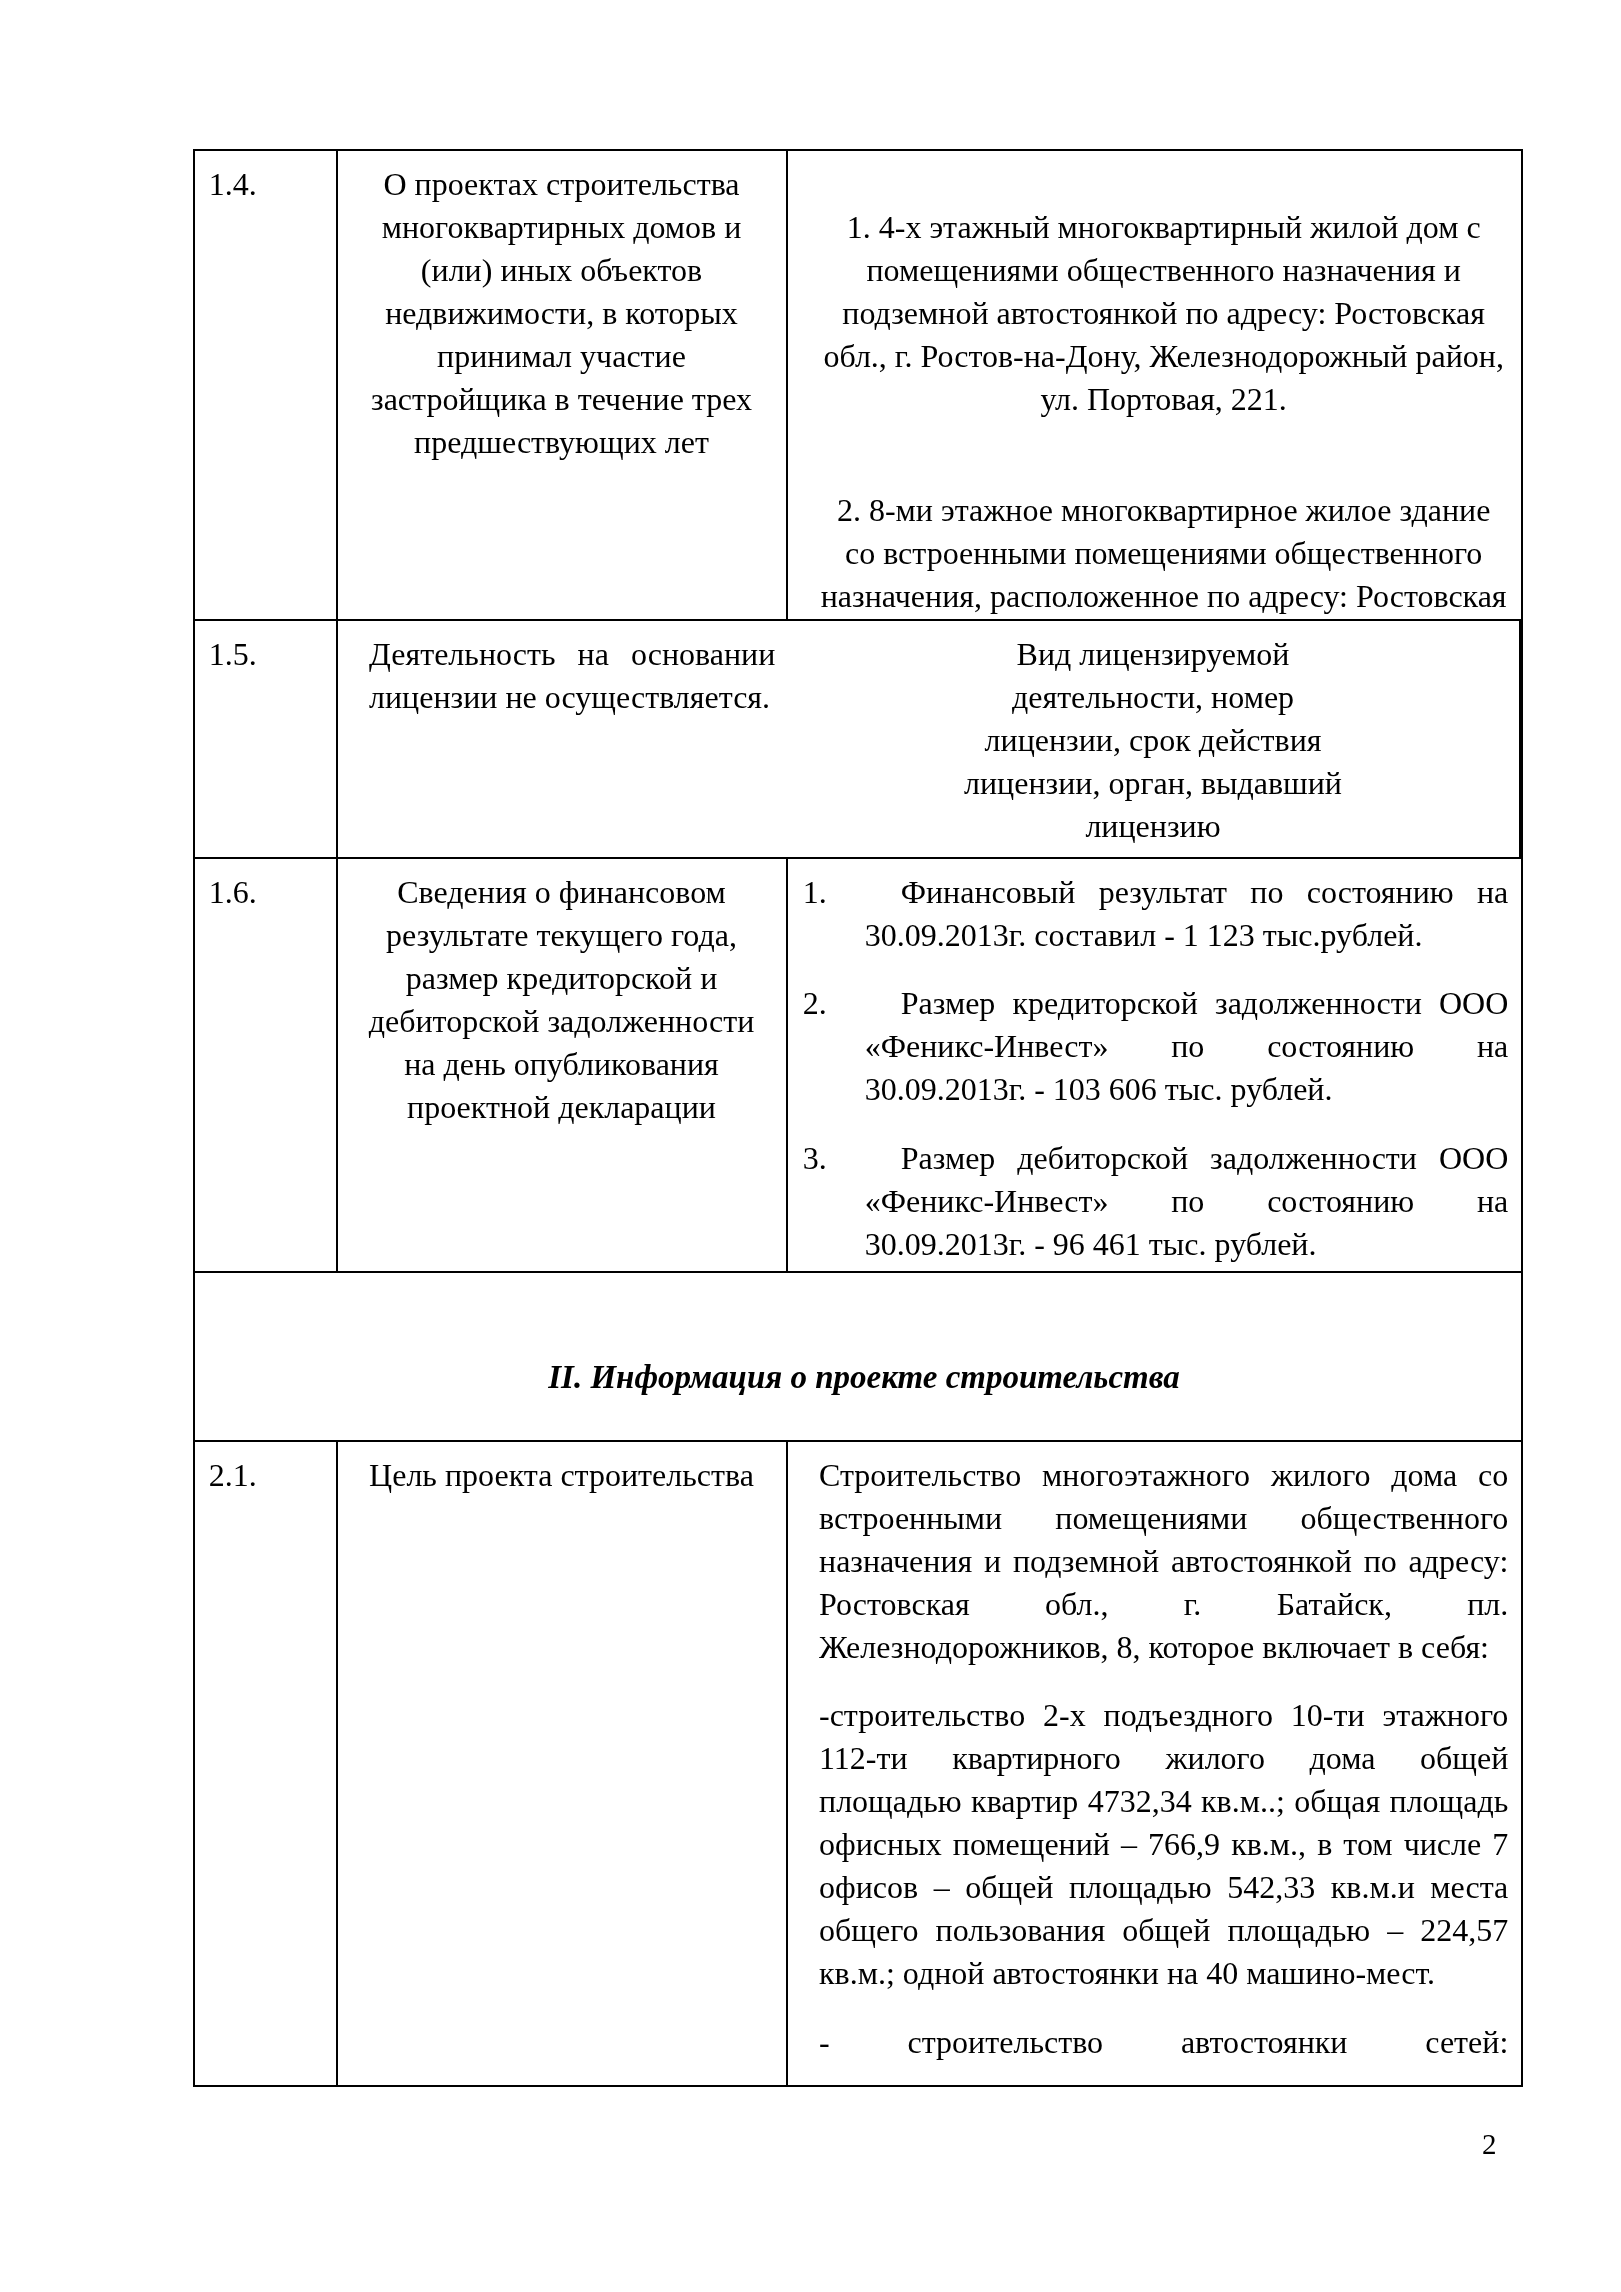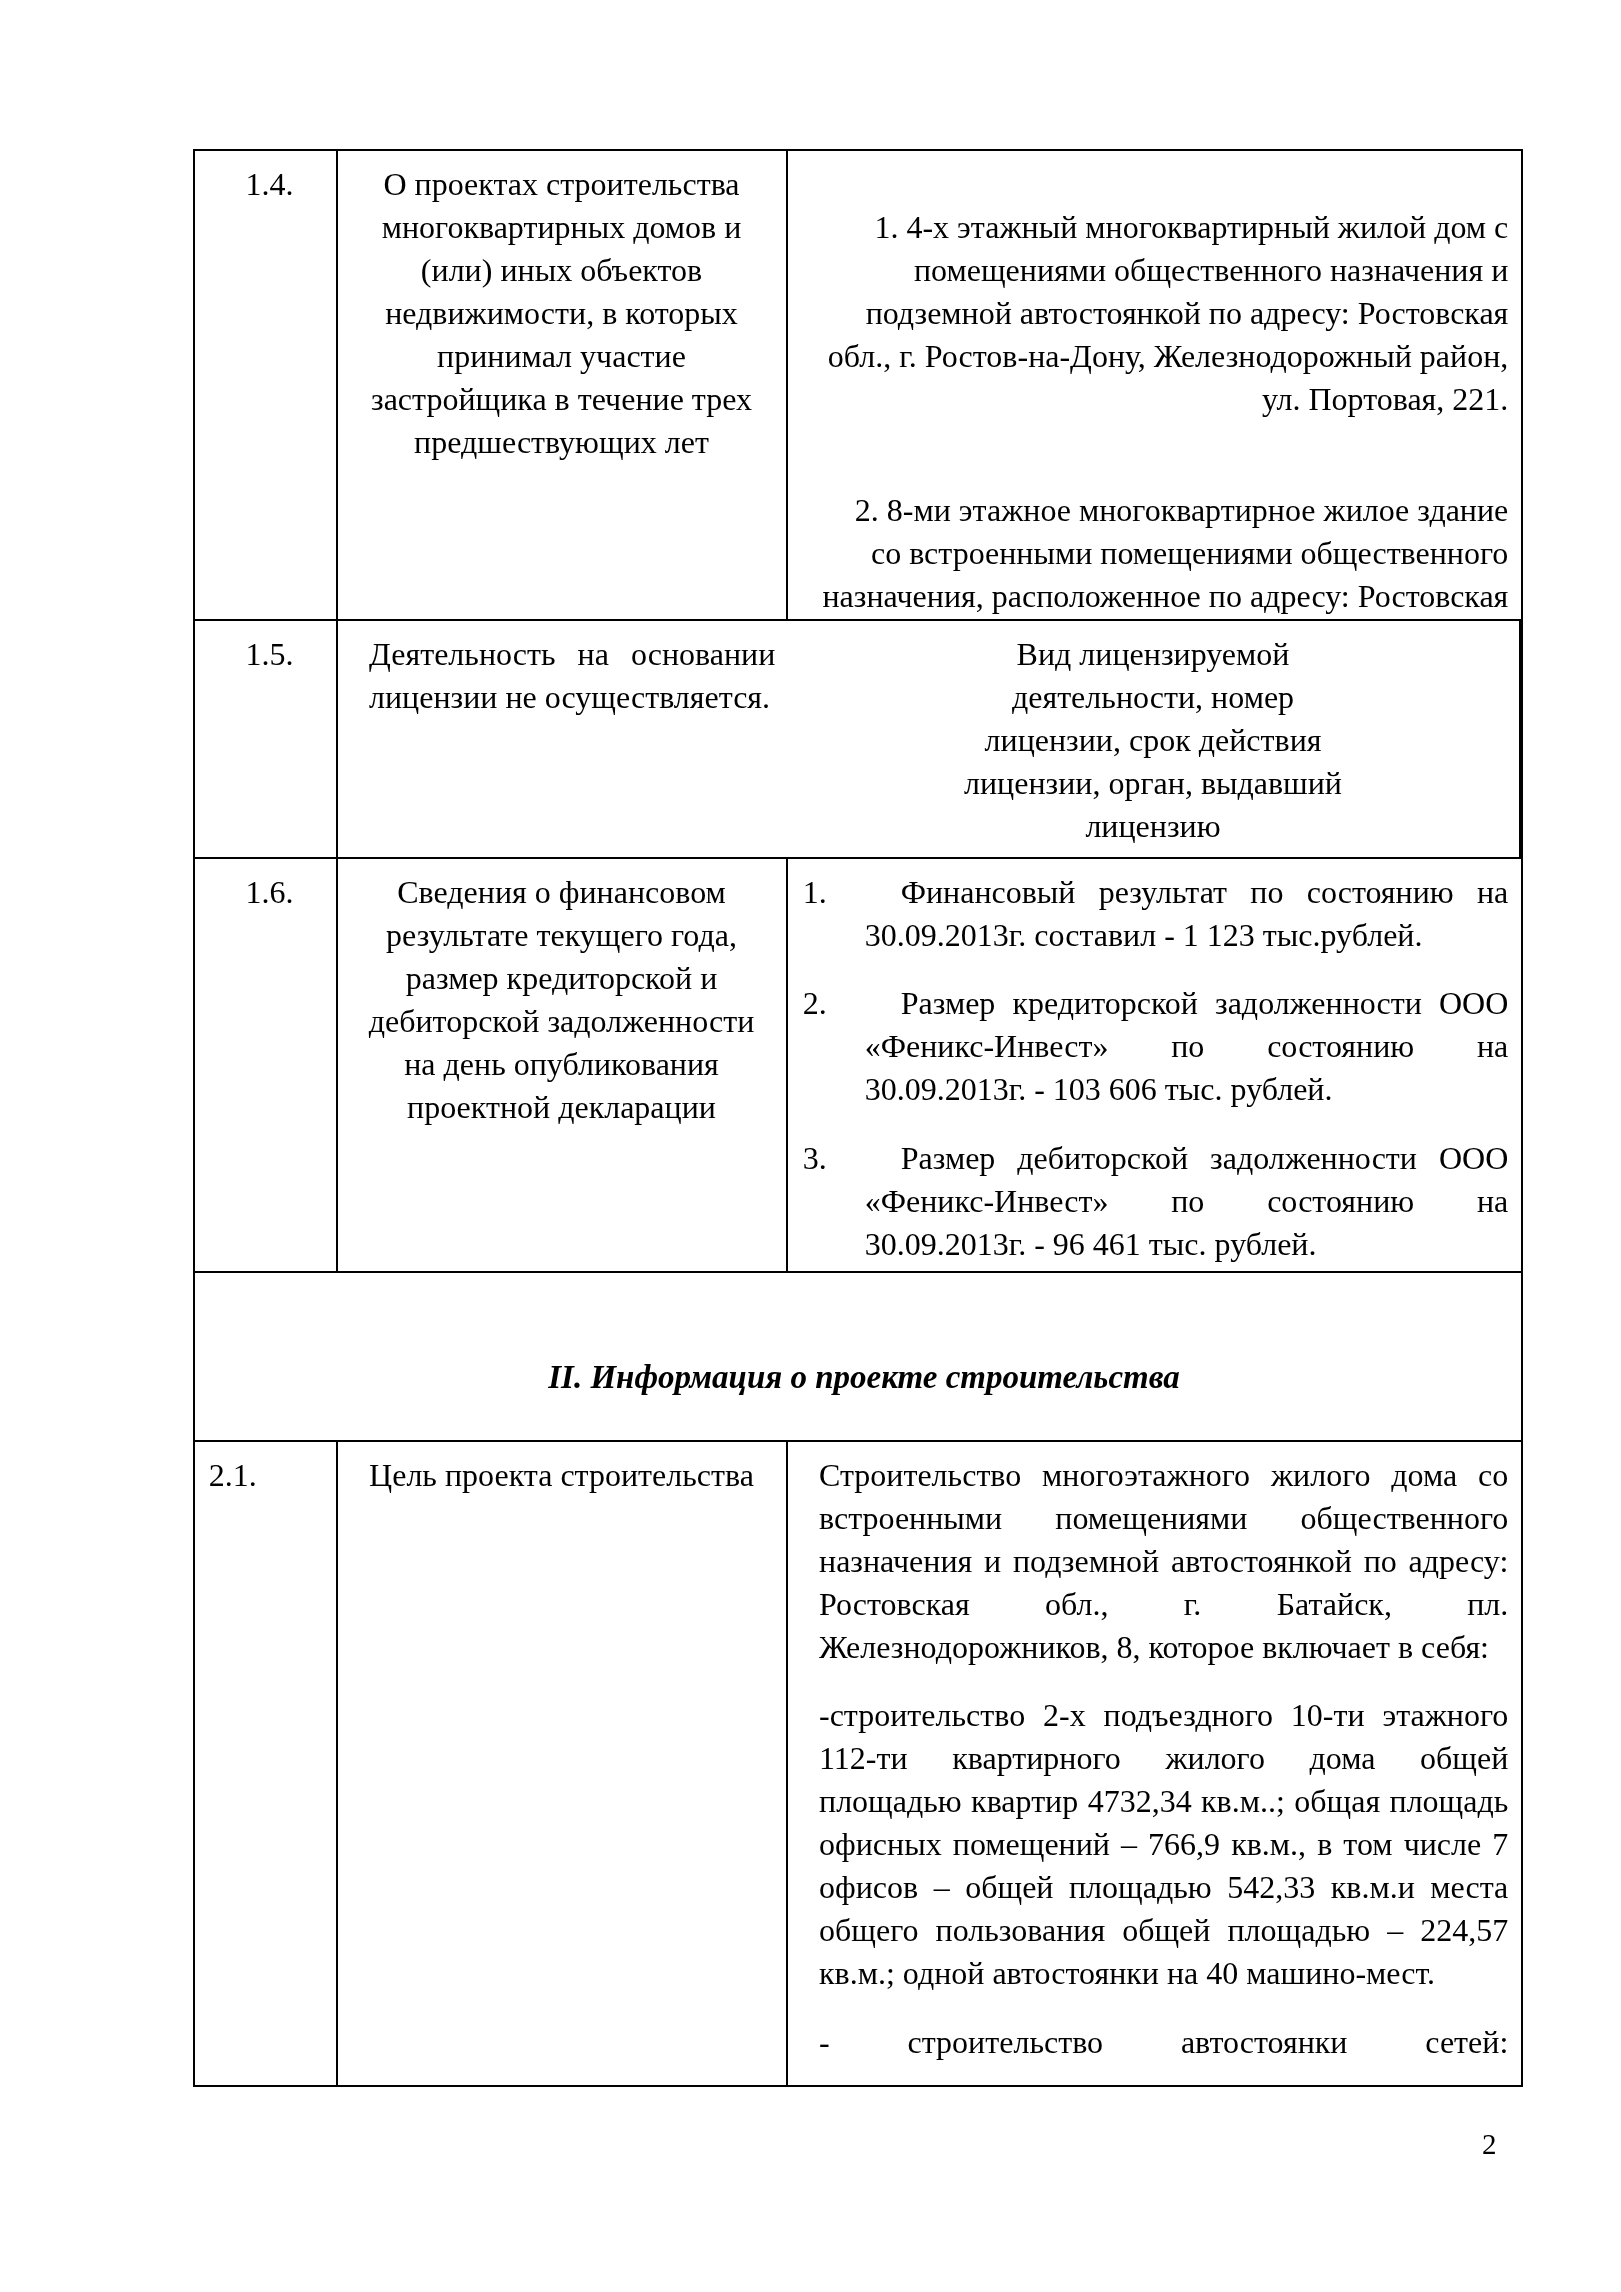--- a/index.html
+++ b/index.html
@@ -27,35 +27,35 @@
     display: grid;
     grid-template-columns: 143px 450px 733px;
     grid-template-rows: 470px 238px 414px 169px 643px;
   }
   .cell {
     box-sizing: border-box;
     overflow: hidden;
     padding-left: 12px;
   }
   .b-r { border-right: 2.9px solid #000000; }
-  .b-b { border-bottom: 2.9px solid #000000; text-align: center; }
+  .b-b { border-bottom: 2.9px solid #000000; }
   .c-num {
     padding: 11.8px 5.9px 0 13.7px;
   }
   .c-label {
     padding: 11.8px 9.8px 0 8.8px;
     white-space: pre-line;
     text-align: center;
   }
   .c-value {
     padding: 11.8px 12.7px 0 31px;
     text-align: justify;
   }
   .c-value.ragged {
-    text-align: right;
+    text-align: center;
     white-space: pre-line;
   }
   .c-value.tight {
     padding-left: 14.7px;
   }
   .para { margin: 0 0 25.5px 0; }
   .para:last-child { margin-bottom: 0; }
   .para.stretch {
     text-align: justify;
     text-align-last: justify;

